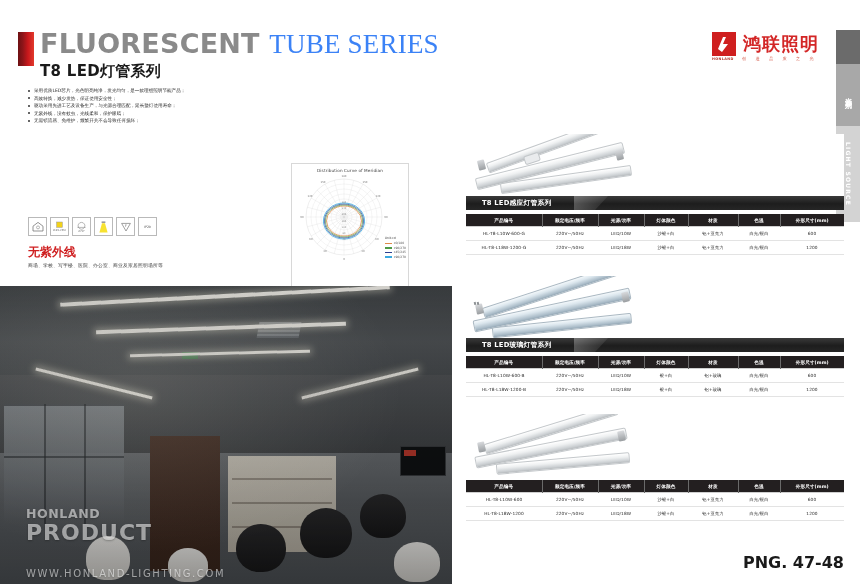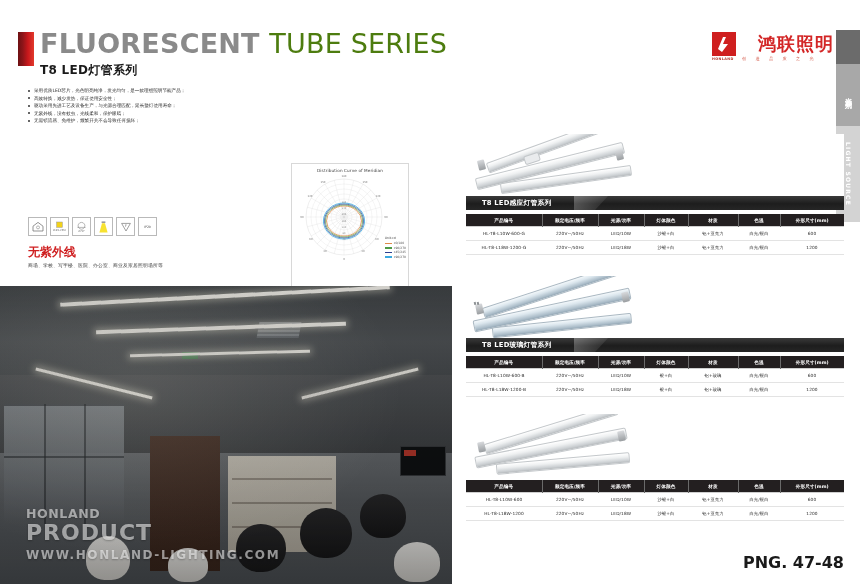--- a/index.html
+++ b/index.html
@@ -6,22 +6,22 @@
   body{width:860px;height:584px;overflow:hidden;
        font-family:"DejaVu Sans","Liberation Sans",sans-serif;color:#231f20;}
   .page{position:relative;width:860px;height:584px;background:#fff;}
 
   
   .hdr-bar{position:absolute;left:18px;top:32px;width:16px;height:34px;
            background:linear-gradient(90deg,#6d1013 0%,#8d1519 30%,#c8181c 62%,#e23a2c 100%);}
   .title-en{position:absolute;left:40px;top:28px;font-size:27px;letter-spacing:.2px;
             font-weight:700;color:#8c8c8c;white-space:nowrap;}
   .title-en .b{font-weight:700;color:#8a8a8a;margin-top:14px;}
-  .title-en .l{font-weight:400;color:#4d7c0f;}
-  .title-cn{position:absolute;left:40px;top:62px;font-size:12px;font-weight:700;
+  .title-en .l{font-weight:400;color:#3b82f6;font-family:Liberation Serif, serif;}
+  .title-cn{position:absolute;left:40px;top:62px;font-size:15px;font-weight:700;
             color:#1a1a1a;letter-spacing:.3px;white-space:nowrap;}
 
   .bullets{position:absolute;left:28px;top:87px;width:280px;}
   .bullets li{list-style:none;font-size:4.6px;line-height:7.6px;color:#2a2a2a;
               position:relative;padding-left:6px;white-space:nowrap;}
   .bullets li:before{content:"";position:absolute;left:0;top:2.6px;width:2px;height:2px;
                      border-radius:50%;background:#333;}
   .bullets{margin:0;padding:0;}
 
   
@@ -77,24 +77,24 @@
            transform:skewX(-10deg);opacity:.9;}
   .ph-veil{position:absolute;inset:0;background:
        radial-gradient(ellipse at 30% 35%,rgba(255,250,235,.12),transparent 60%),
        linear-gradient(180deg,rgba(0,0,0,.18),rgba(0,0,0,.30));}
 
   .ov{position:absolute;left:26px;color:rgba(255,255,255,.55);font-weight:700;
       letter-spacing:.6px;text-shadow:0 1px 2px rgba(0,0,0,.25);}
   .ov1{top:506px;font-size:12.5px;}
   .ov2{top:520px;font-size:22px;letter-spacing:1px;}
   .ov3{top:544px;font-size:22px;letter-spacing:1px;}
-  .ov4{top:548px;font-size:12px;font-weight:700;letter-spacing:1.6px;color:rgba(255,255,255,.55);}
-
-  
-  .logo{position:absolute;left:712px;top:32px;display:flex;align-items:center;gap:22px;}
+  .ov4{top:568px;font-size:10px;font-weight:400;letter-spacing:1.6px;color:rgba(255,255,255,.55);}
+
+  
+  .logo{position:absolute;left:712px;top:32px;display:flex;align-items:center;gap:7px;}
   .logo-mark{width:24px;height:24px;background:#cf1f1f;position:relative;}
   .logo-mark svg{position:absolute;left:0;top:0;}
   .logo-sub{position:absolute;left:712px;top:57px;font-size:3.4px;color:#b4382f;
             letter-spacing:.4px;font-weight:700;}
   .logo-cn{font-size:18px;font-weight:700;color:#d32626;letter-spacing:1px;line-height:1;}
   .logo-tag{position:absolute;left:742px;top:56px;font-size:4.2px;color:#d45a4a;
             letter-spacing:4px;}
 
   
   .sidetab{position:absolute;right:0;top:30px;width:24px;height:192px;}

